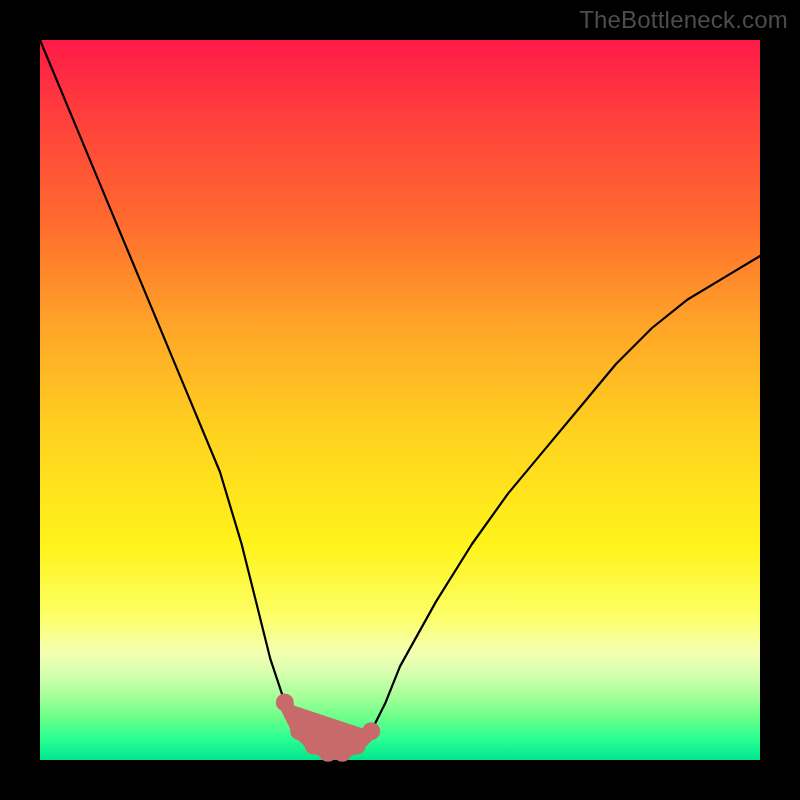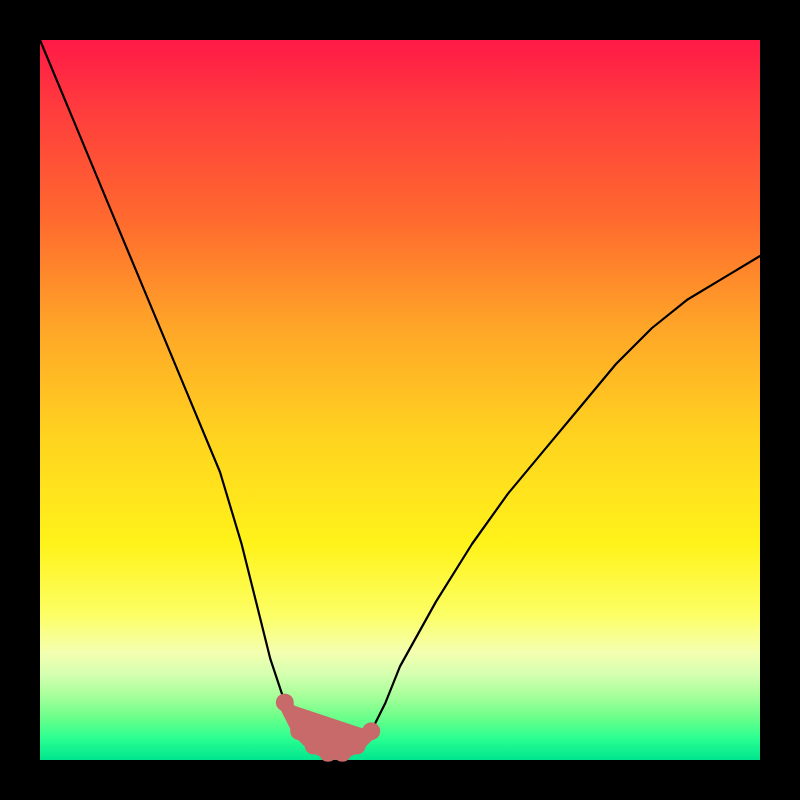--- a/index.html
+++ b/index.html
@@ -71,20 +71,21 @@
     fill: #c96a6a;
     stroke: #c96a6a;
     stroke-width: 14;
     stroke-linecap: round;
   }
 </style>
 </head>
 <body>
 
 <div class="frame">
+  <div class="watermark">TheBottleneck.com</div>
 
   <div class="plot-area">
     <svg class="curve" viewBox="0 0 720 720" preserveAspectRatio="none">
       <path id="curvePath" class="curve-path" d="M0.0 0.0 L36.0 86.4 L72.0 172.8 L108.0 259.2 L144.0 345.6 L180.0 432.0 L201.6 504.0 L216.0 561.6 L230.4 619.2 L244.8 662.4 L259.2 691.2 L273.6 705.6 L288.0 712.8 L302.4 712.8 L316.8 705.6 L331.2 691.2 L345.6 662.4 L360.0 626.4 L396.0 561.6 L432.0 504.0 L468.0 453.6 L504.0 410.4 L540.0 367.2 L576.0 324.0 L612.0 288.0 L648.0 259.2 L684.0 237.6 L720.0 216.0"></path>
       <g id="markerGroup">
           <path d="M244.8 662.4 L259.2 691.2 L273.6 705.6 L288.0 712.8 L302.4 712.8 L316.8 705.6 L331.2 691.2" class="marker-wide" fill="none"></path>
           <circle cx="244.8" cy="662.4" r="9" class="marker"></circle>
           <circle cx="259.2" cy="691.2" r="9" class="marker"></circle>
           <circle cx="273.6" cy="705.6" r="9" class="marker"></circle>
           <circle cx="288.0" cy="712.8" r="9" class="marker"></circle>

